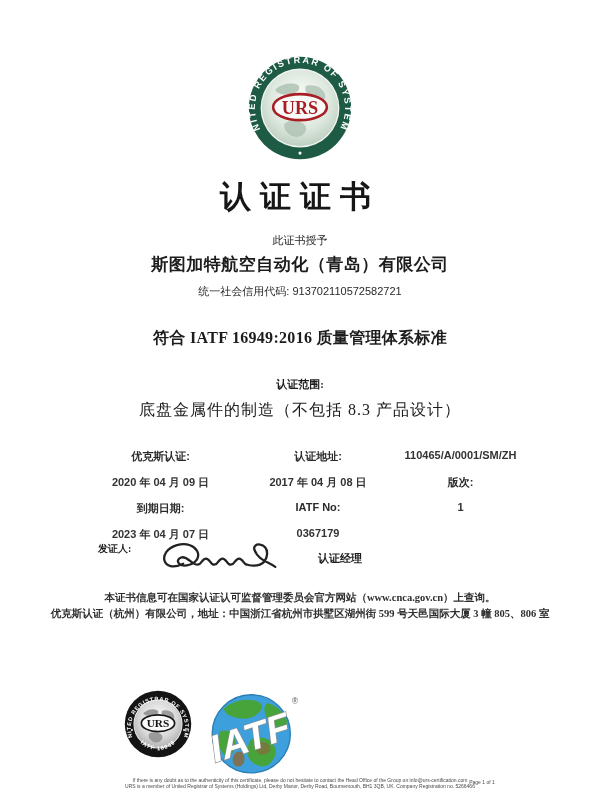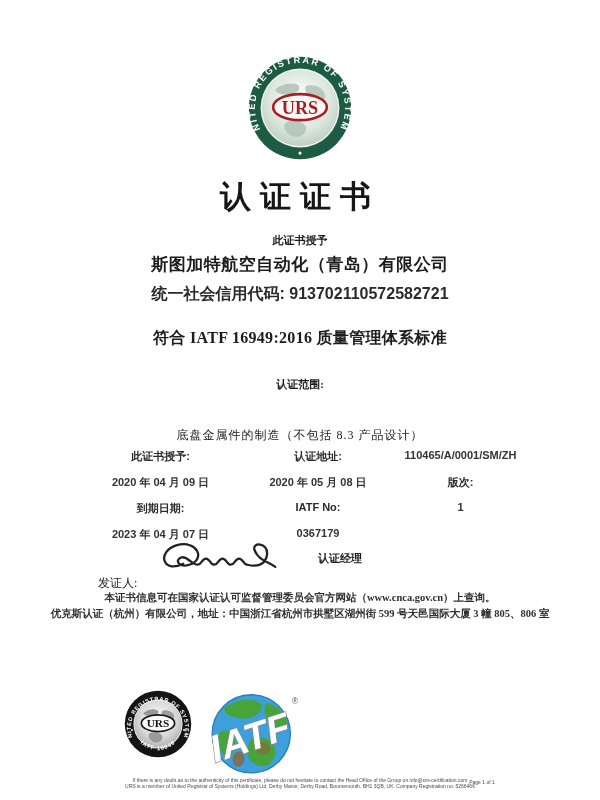--- a/index.html
+++ b/index.html
@@ -13,41 +13,41 @@
     overflow:hidden;
   }
   .abs{position:absolute;}
   .centered{left:0;width:600px;text-align:center;}
 
   
   .top-logo{left:248px;top:56px;width:104px;height:104px;}
 
   
   .cert-title{top:176px;font-size:31px;letter-spacing:9px;font-weight:bold;color:#161616;}
-  .granted-label{top:233px;font-size:11px;font-weight:bold;}
+  .granted-label{top:233px;font-size:11px;font-weight:normal;}
   .company-name{top:253px;font-size:17px;font-weight:bold;letter-spacing:.5px;}
-  .credit-code{top:284px;font-size:16px;font-weight:bold;font-family:"Liberation Sans","DejaVu Sans",sans-serif;color:#2a2a2a;}
+  .credit-code{top:284px;font-size:11px;font-weight:normal;font-family:"Liberation Sans","DejaVu Sans",sans-serif;color:#2a2a2a;}
   .cert-address{top:300px;font-size:13px;font-weight:bold;}
   .standard-line{top:328px;font-size:16px;font-weight:bold;letter-spacing:.3px;}
   .scope-label{top:377px;font-size:11px;font-weight:bold;}
-  .scope-text{top:400px;font-size:12px;letter-spacing:1px;margin-top:27px;}
+  .scope-text{top:400px;font-size:16px;letter-spacing:1px;}
 
   
   .details{
     left:78px;top:449px;width:450px;
     display:grid;grid-template-columns:165px 150px 135px;
     grid-auto-rows:26px;
     font-family:"Liberation Sans","DejaVu Sans",sans-serif;
     font-size:11px;color:#2b2b2b;text-align:center;align-items:start;
   }
   .details .lbl{font-weight:bold;}
   .details .val{font-weight:bold;color:#333;}
 
   
-  .issuer-label{left:98px;top:575px;font-size:12px;font-weight:normal;}
+  .issuer-label{left:98px;top:542px;font-size:10px;font-weight:bold;}
   .signature{left:150px;top:534px;width:145px;height:48px;}
   .issuer-title{left:318px;top:551px;font-size:11px;font-weight:bold;}
 
   
   .footer-query{top:591px;font-size:10.5px;font-weight:bold;color:#2e2e2e;}
   .footer-company{top:607px;font-size:10.5px;font-weight:bold;color:#2e2e2e;text-align:center;}
 
   
   .bw-logo{left:124px;top:690px;width:68px;height:68px;}
   .iatf-logo{left:204px;top:688px;width:100px;height:88px;}
@@ -88,26 +88,26 @@
 
   <div class="abs centered cert-title">认证证书</div>
   <div class="abs centered granted-label">此证书授予</div>
   <div class="abs centered company-name">斯图加特航空自动化（青岛）有限公司</div>
   <div class="abs centered credit-code">统一社会信用代码: 913702110572582721</div>
   <div class="abs centered standard-line">符合 IATF 16949:2016 质量管理体系标准</div>
   <div class="abs centered scope-label">认证范围:</div>
   <div class="abs centered scope-text">底盘金属件的制造（不包括 8.3 产品设计）</div>
 
   <div class="abs details">
-    <div class="lbl">此证书授予:</div>
+    <div class="lbl">优克斯认证:</div>
     <div class="lbl">认证地址:</div>
 
     <div class="val">110465/A/0001/SM/ZH</div>
     <div class="val">2020 年 04 月 09 日</div>
-    <div class="val">2020 年 05 月 08 日</div>
+    <div class="val">2017 年 04 月 08 日</div>
 
     <div class="lbl">版次:</div>
     <div class="lbl">到期日期:</div>
     <div class="lbl">IATF No:</div>
 
     <div class="val">1</div>
     <div class="val">2023 年 04 月 07 日</div>
     <div class="val">0367179</div>
   </div>
 

